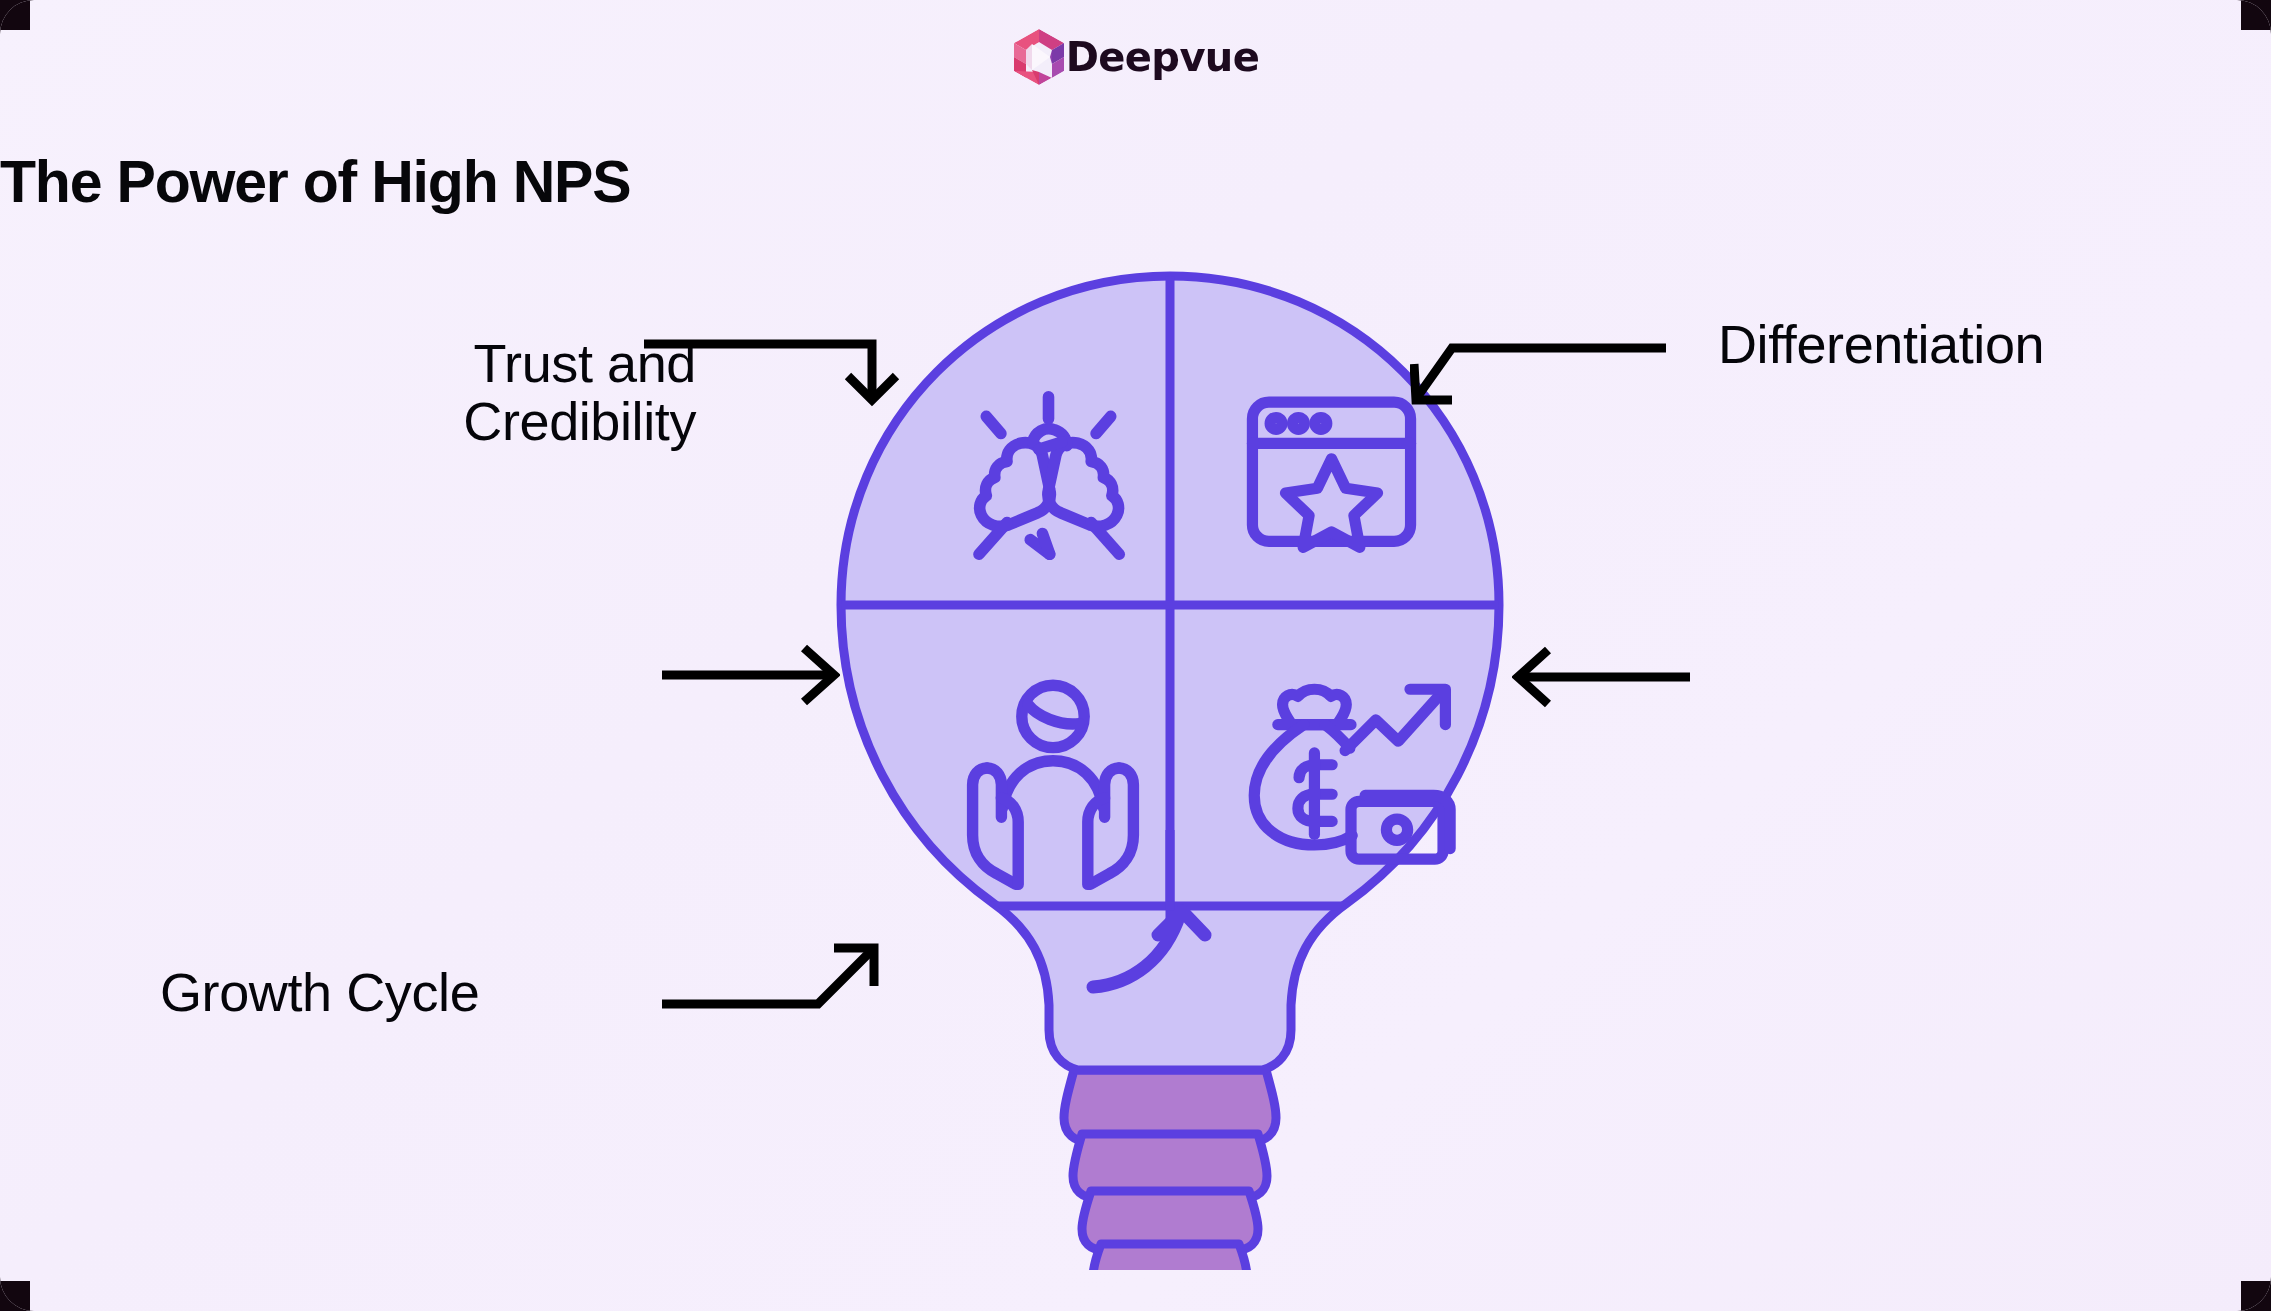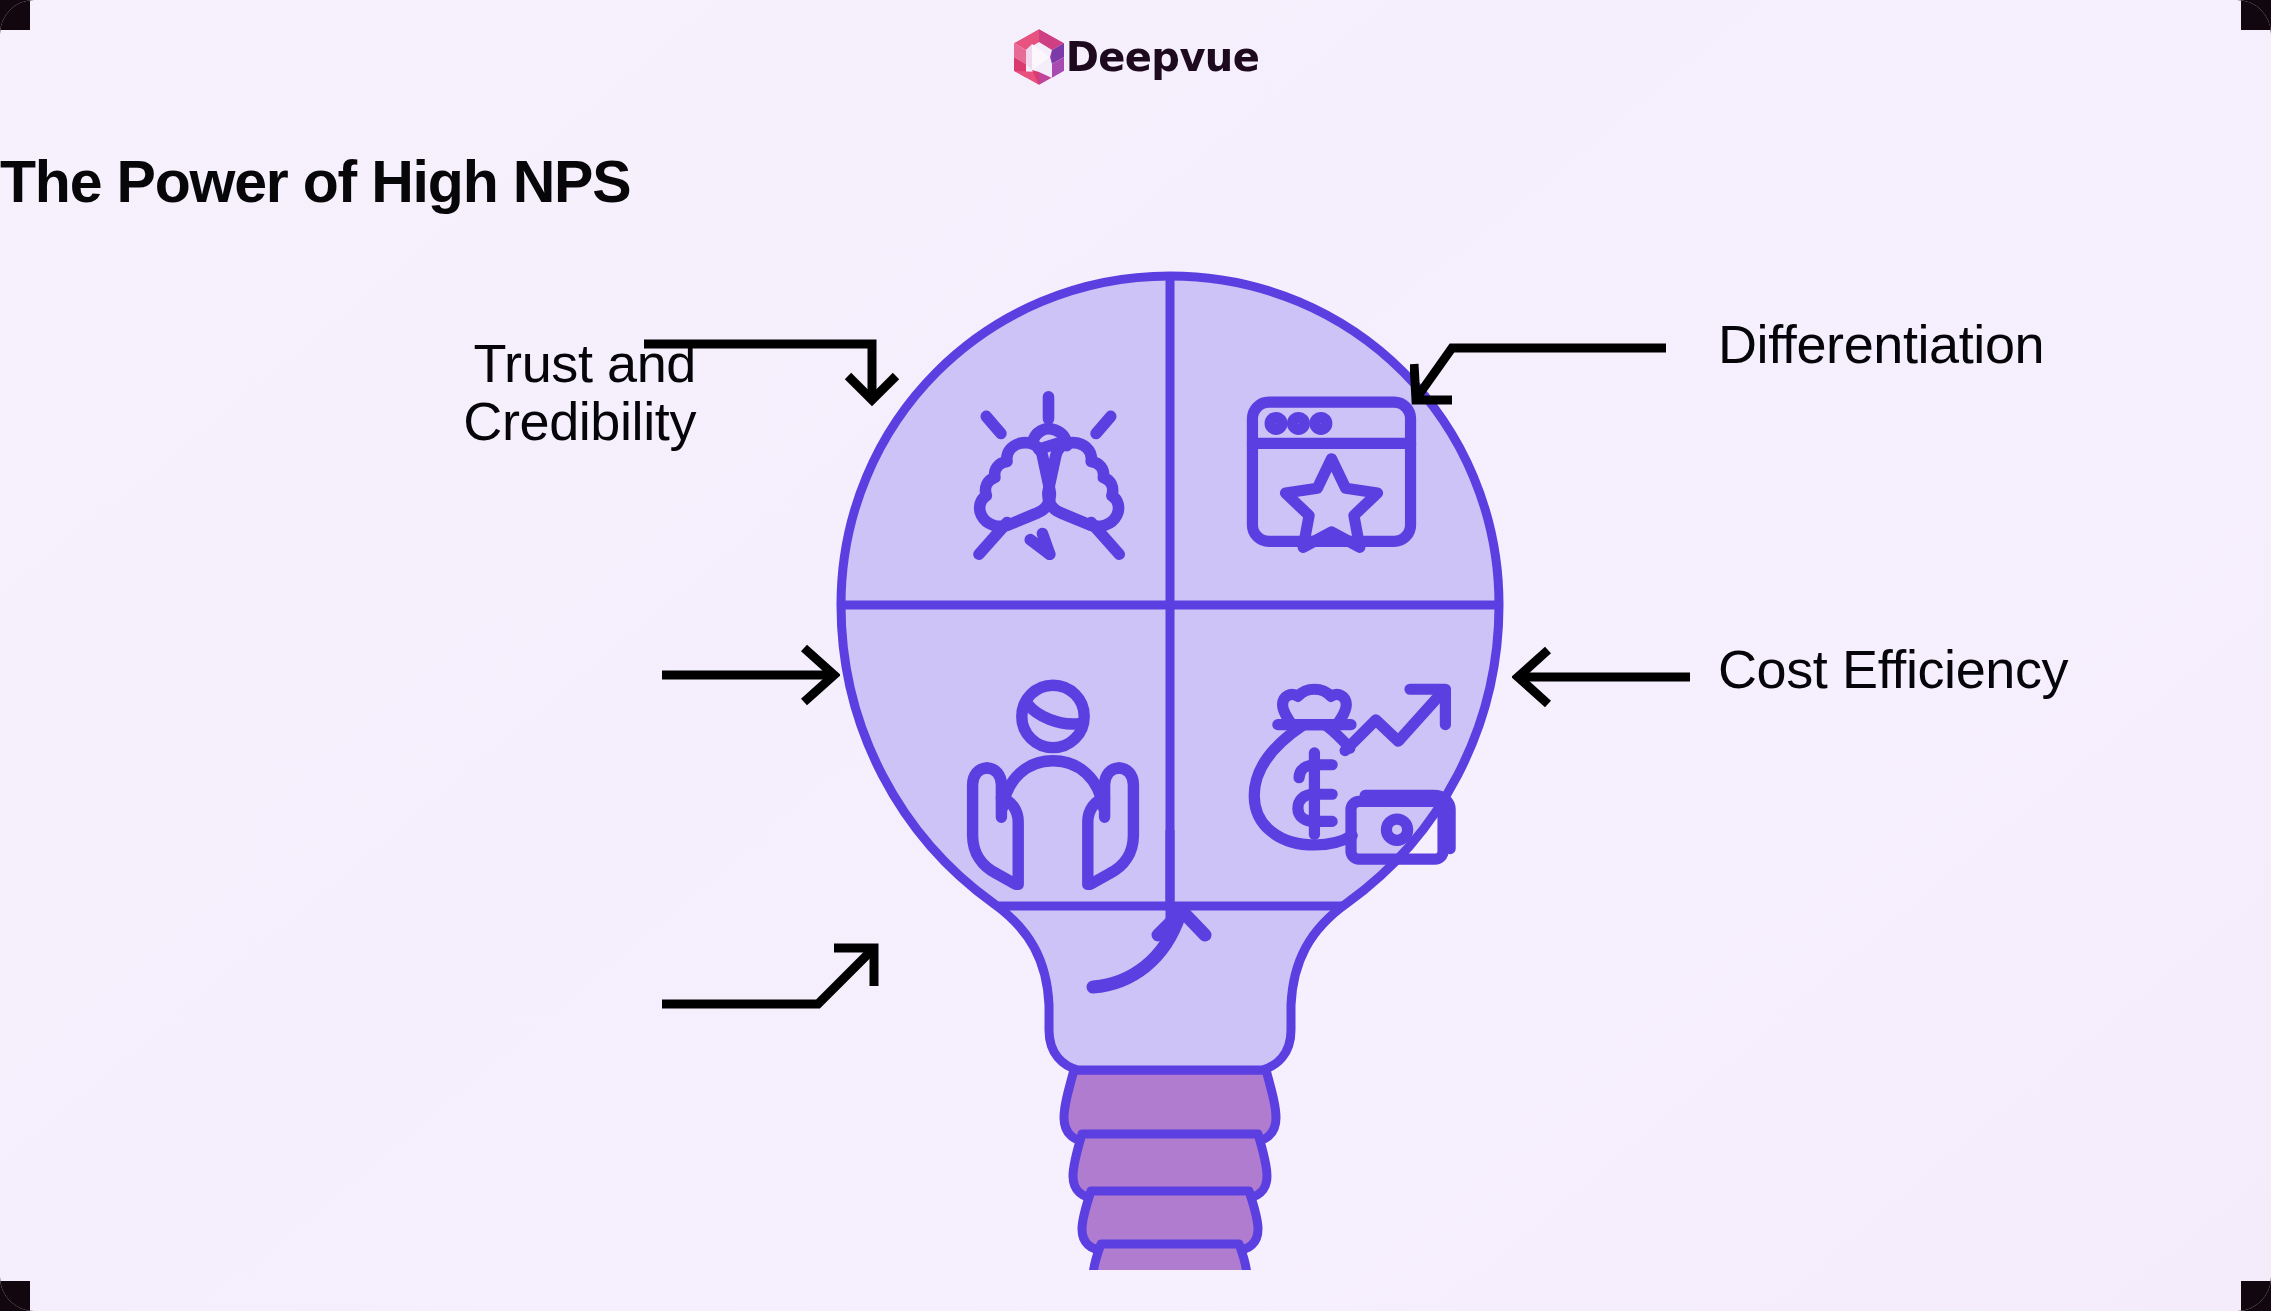--- a/index.html
+++ b/index.html
@@ -276,22 +276,22 @@
       </g>
     </svg>
   </div>
 
   <div class="label" id="label-trust">Trust and
 Credibility</div>
 
   <div class="label" id="label-differentiation">Differentiation</div>
 
 
-  <div class="label" id="label-cost">Cost Efficiency</div>
-
+
+  <div class="label" id="label-growth">Growth Cycle</div>
 
   <svg class="connector" id="arrow-trust" width="260" height="110" viewBox="0 0 260 110">
     <g fill="none" stroke="#000" stroke-width="9" stroke-linecap="butt" stroke-linejoin="miter">
       <path d="M4 24 L232 24 L232 76"></path>
       <path d="M208 56 L232 80 L256 56"></path>
     </g>
   </svg>
 
   <svg class="connector" id="arrow-differentiation" width="260" height="110" viewBox="0 0 260 110">
     <g fill="none" stroke="#000" stroke-width="9" stroke-linecap="butt" stroke-linejoin="miter">

